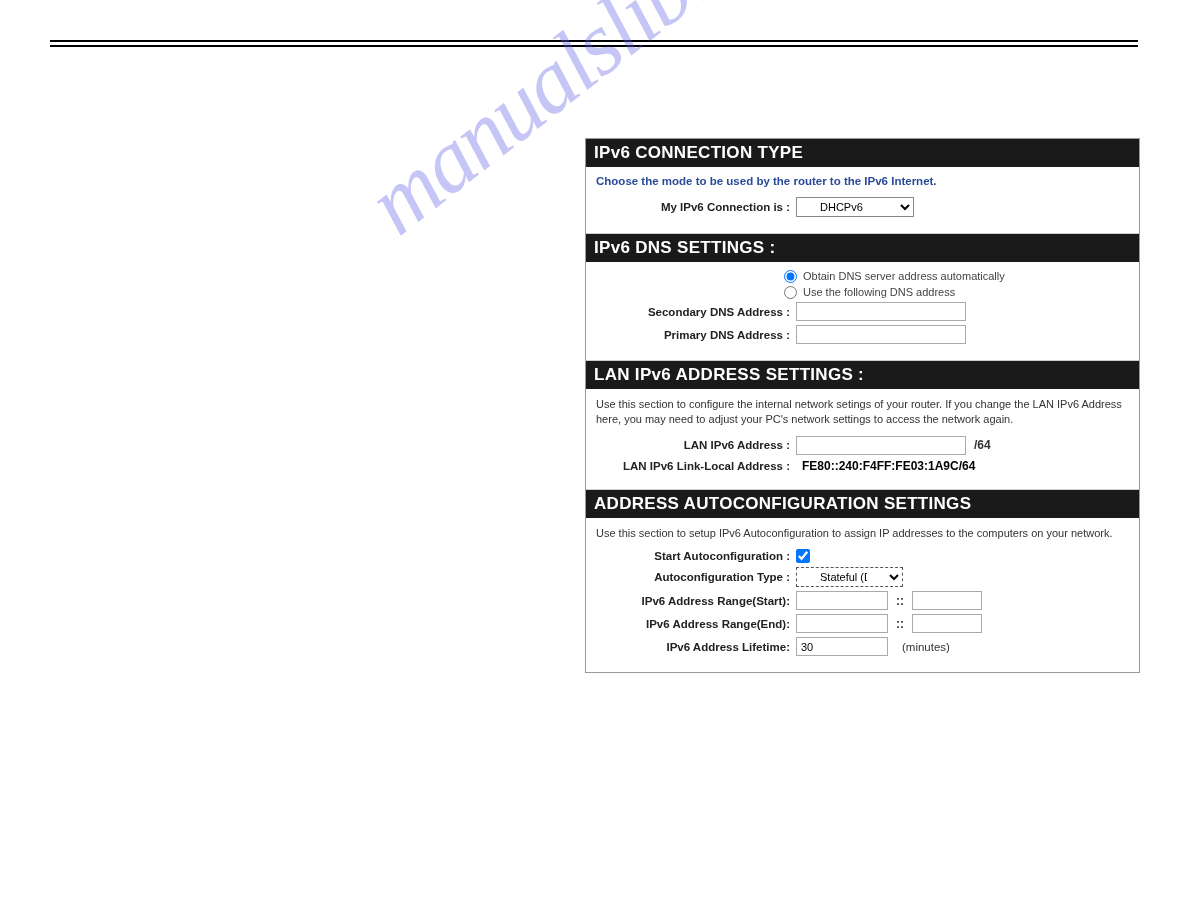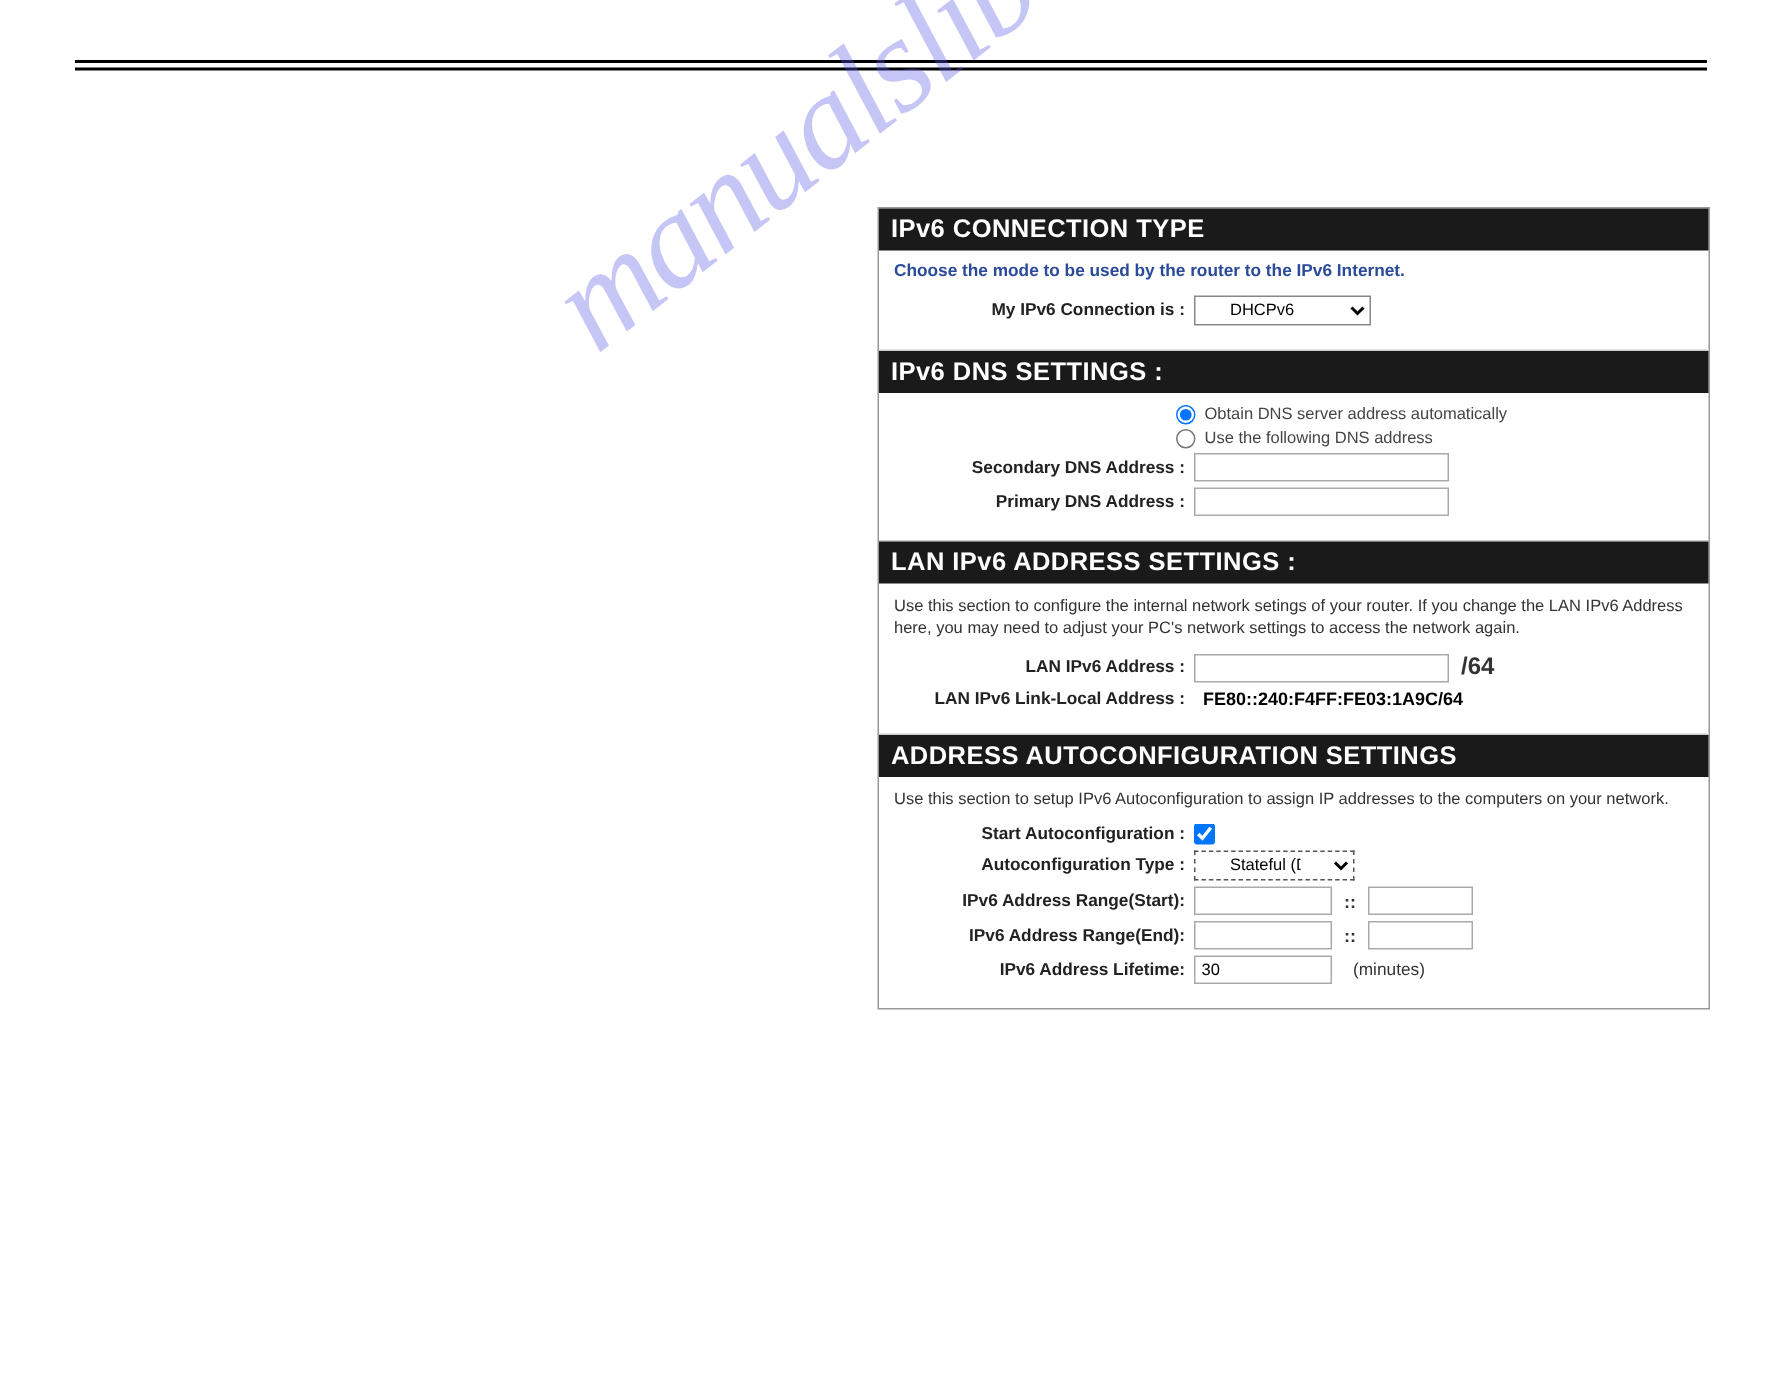--- a/index.html
+++ b/index.html
@@ -139,21 +139,21 @@
       height: 14px;
     }
     .static-val {
       font-size: 12px;
       font-weight: bold;
       color: #000;
       padding-left: 6px;
     }
     .suffix {
       font-weight: bold;
-      font-size: 16px;
+      font-size: 12px;
       margin-left: 4px;
     }
     .colons {
       font-size: 12px;
       font-weight: bold;
       padding: 0 4px;
     }
     .minutes {
       font-size: 11.5px;
       margin-left: 10px;

